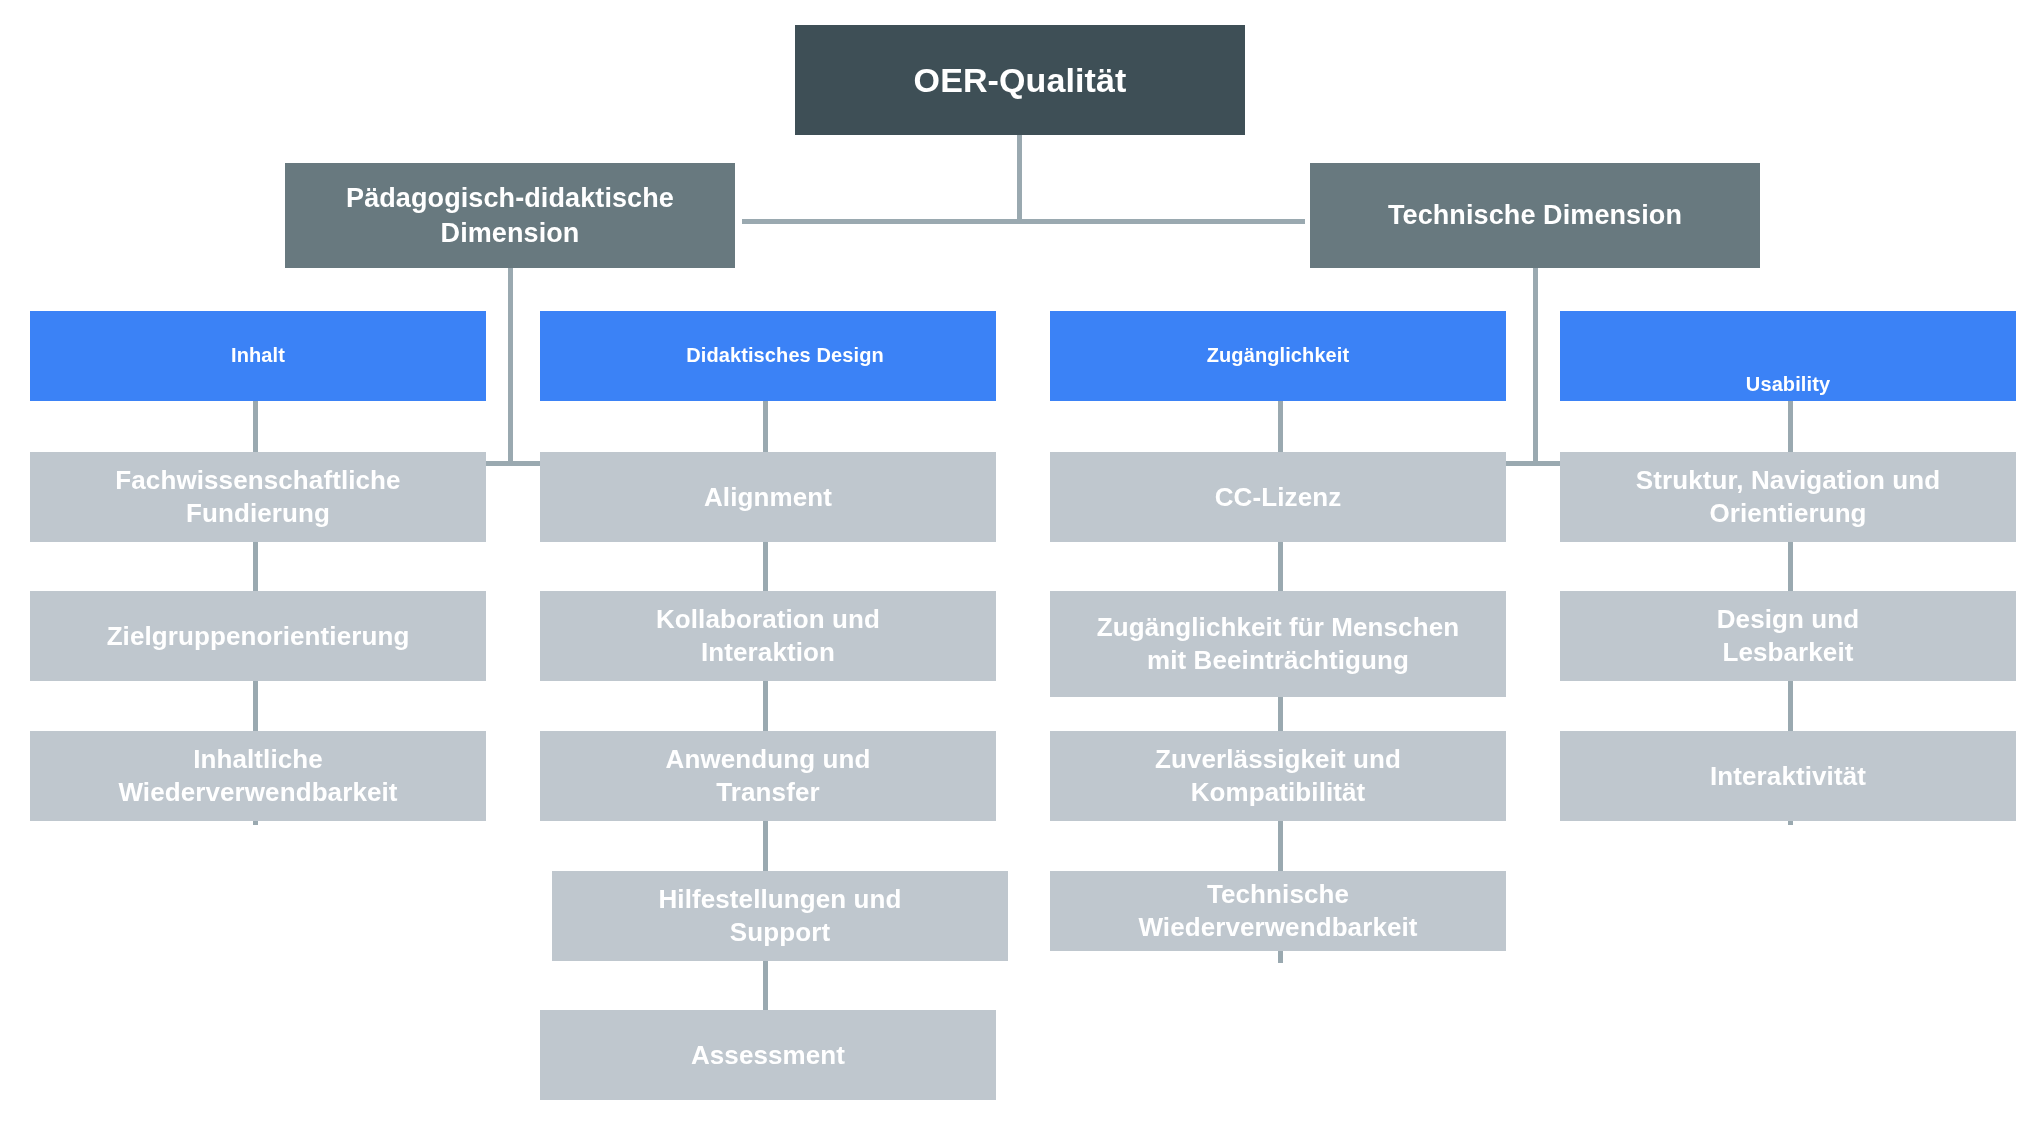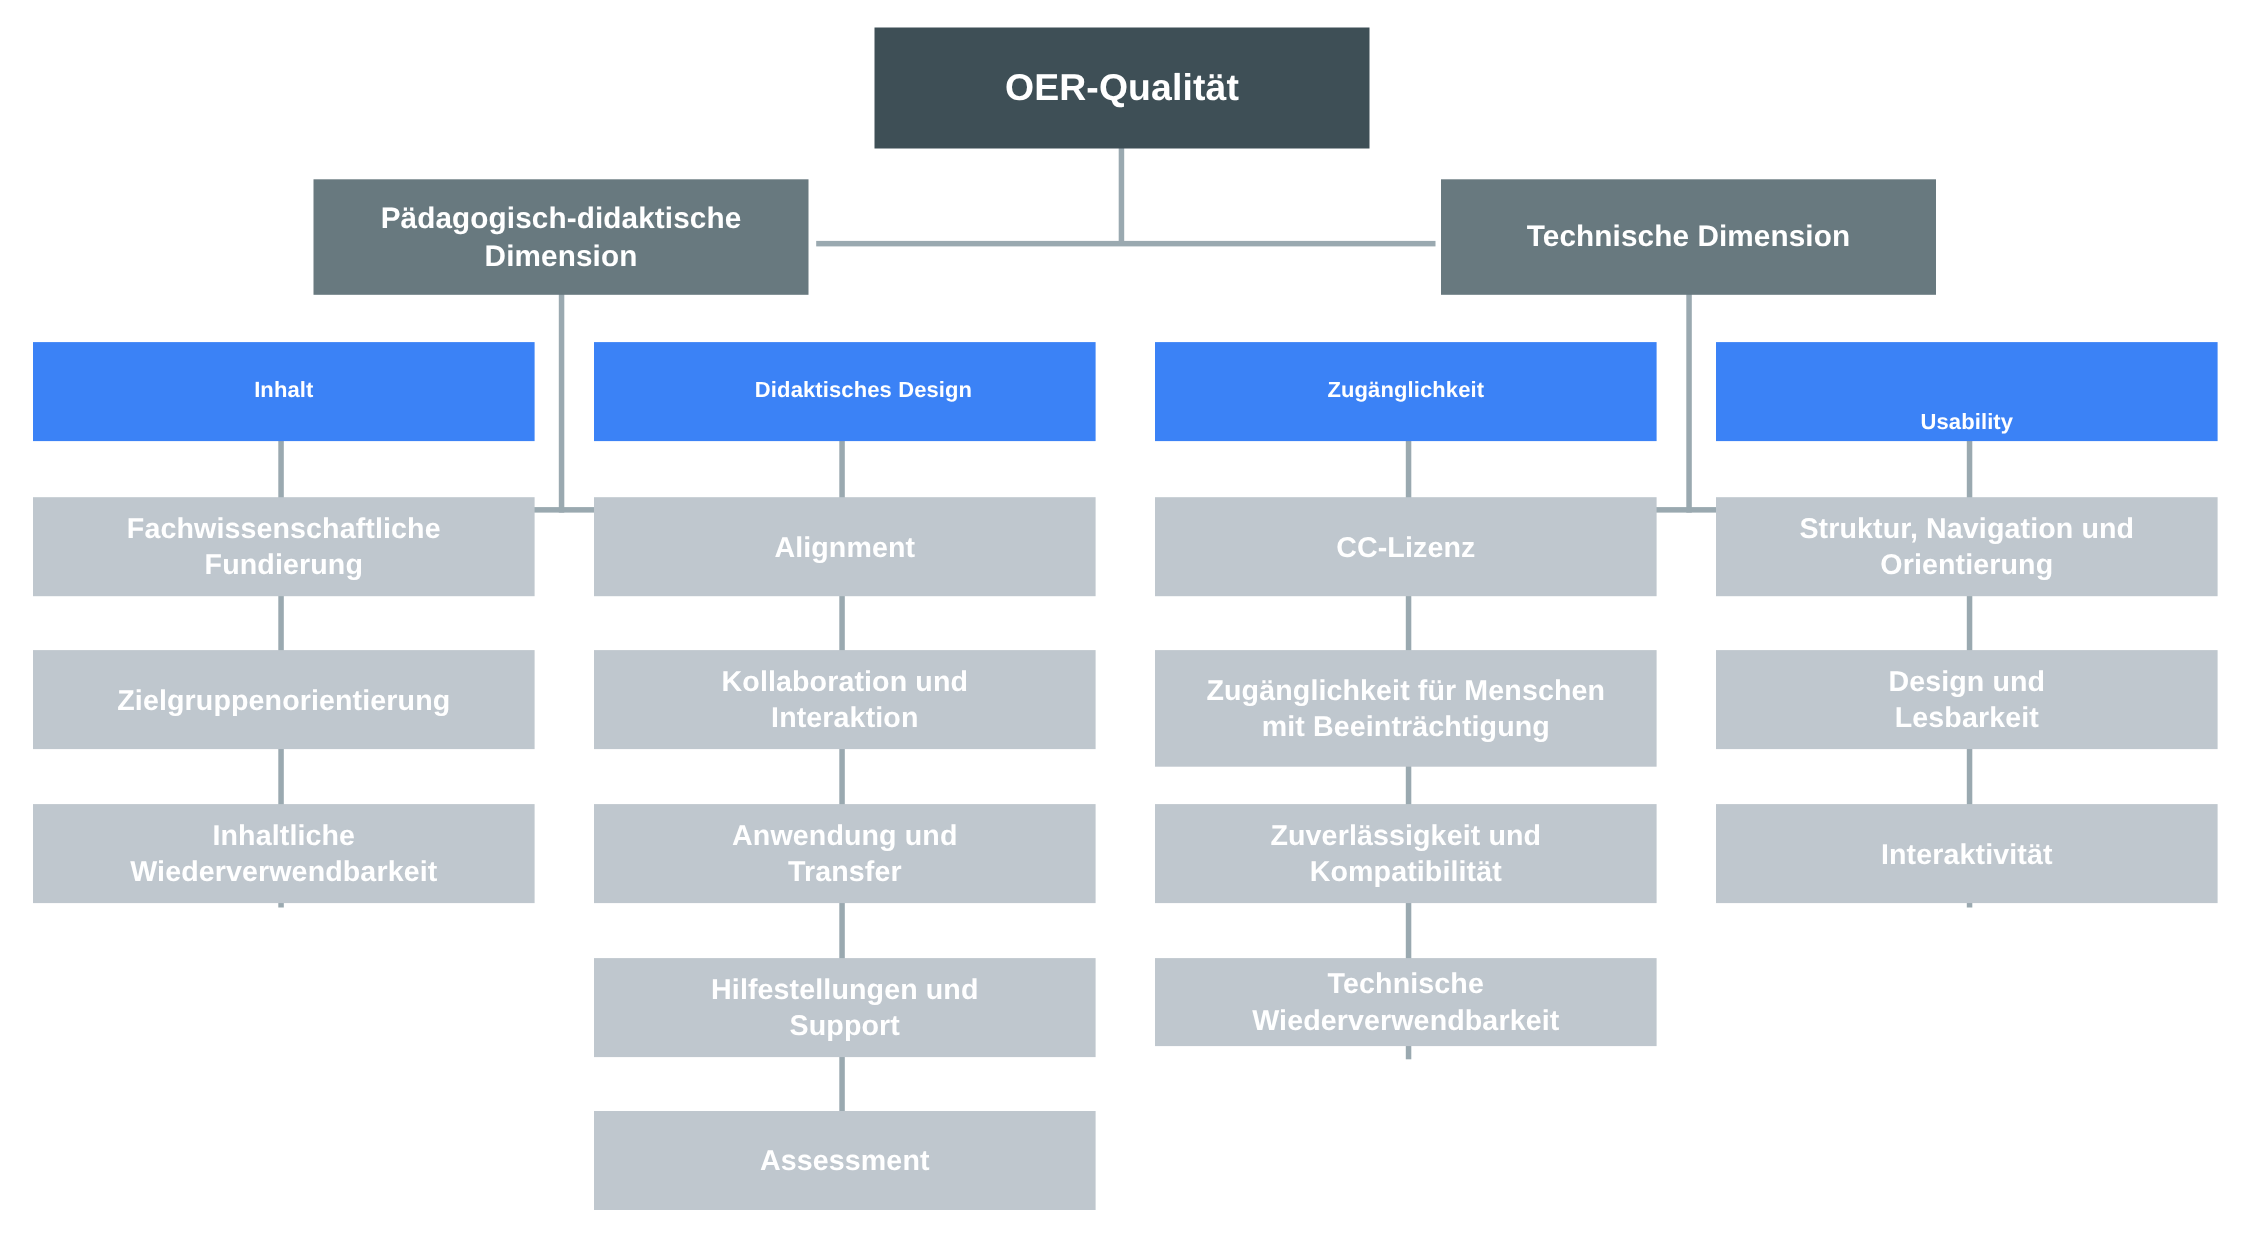--- a/index.html
+++ b/index.html
@@ -119,21 +119,21 @@
     <span class="lbl">Alignment</span>
   </div>
   <div class="node lvl3" style="left:540px; top:591px; width:456px; height:90px;">
     <span class="lbl">Kollaboration und
 Interaktion</span>
   </div>
   <div class="node lvl3" style="left:540px; top:731px; width:456px; height:90px;">
     <span class="lbl">Anwendung und
 Transfer</span>
   </div>
-  <div class="node lvl3" style="left:540px; top:871px; width:456px; height:90px;">
+  <div class="node lvl3" style="left:552px; top:871px; width:456px; height:90px;">
     <span class="lbl">Hilfestellungen und
 Support</span>
   </div>
   <div class="node lvl3" style="left:540px; top:1010px; width:456px; height:90px;">
     <span class="lbl">Assessment</span>
   </div>
 
   <div class="node lvl3" style="left:1050px; top:452px; width:456px; height:90px;">
     <span class="lbl">CC-Lizenz</span>
   </div>

